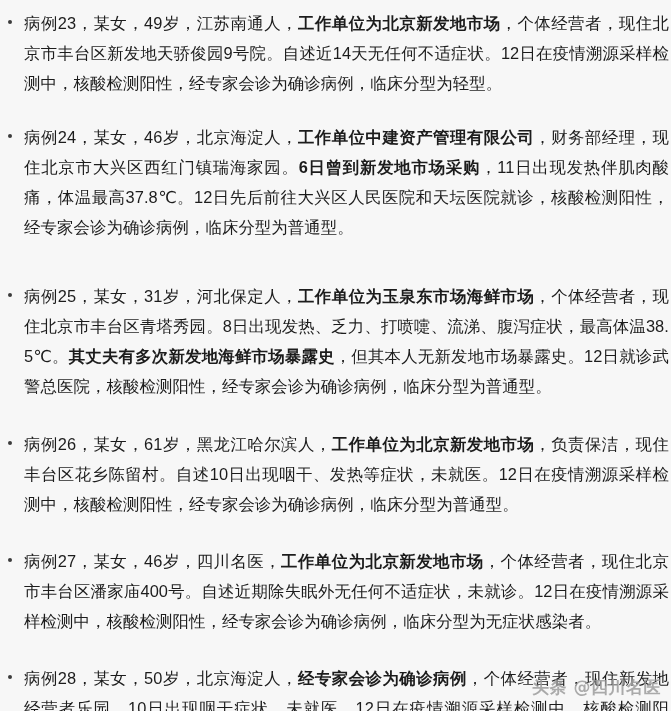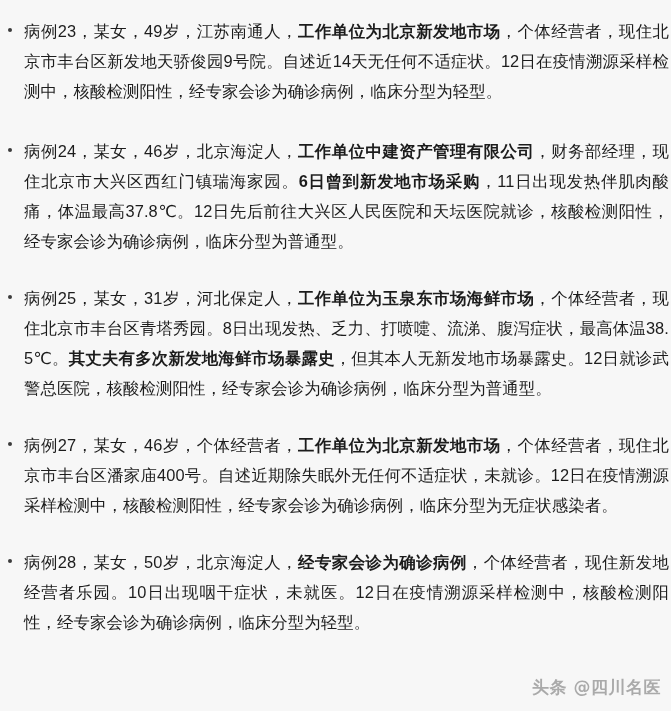--- a/index.html
+++ b/index.html
@@ -44,23 +44,23 @@
     text-align: justify;
     text-justify: inter-ideograph;
     letter-spacing: 0.1px;
     word-break: break-all;
     color: #1c1c1c;
   }
   .case-text b {
     font-weight: 700;
   }
   
-  .p1 { margin-top: 16px; }
-  .p2 { margin-top: 30px; }
-  .p3 { margin-top: 27px; }
+  .p1 { margin-top: 8px; }
+  .p2 { margin-top: 24px; }
+  .p3 { margin-top: 39px; }
   .p4 { margin-top: 28px; }
   .p5 { margin-top: 27px; }
   .p6 { margin-top: 27px; }
 
   #watermark {
     position: absolute;
     right: 10px;
     bottom: 14px;
     font-size: 17px;
     line-height: 20px;
@@ -82,23 +82,27 @@
     <div class="case-text"><span>病例23，某女，49岁，江苏南通人，</span><b>工作单位为北京新发地市场</b><span>，个体经营者，现住北京市丰台区新发地天骄俊园9号院。自述近14天无任何不适症状。12日在疫情溯源采样检测中，核酸检测阳性，经专家会诊为确诊病例，临床分型为轻型。</span></div>
   </li>
   <li class="case-item p2">
     <span class="bullet" style="background: rgb(60, 60, 60);"></span>
     <div class="case-text"><span>病例24，某女，46岁，北京海淀人，</span><b>工作单位中建资产管理有限公司</b><span>，财务部经理，现住北京市大兴区西红门镇瑞海家园。</span><b>6日曾到新发地市场采购</b><span>，11日出现发热伴肌肉酸痛，体温最高37.8℃。12日先后前往大兴区人民医院和天坛医院就诊，核酸检测阳性，经专家会诊为确诊病例，临床分型为普通型。</span></div>
   </li>
   <li class="case-item p3">
     <span class="bullet" style="background: rgb(60, 60, 60);"></span>
     <div class="case-text"><span>病例25，某女，31岁，河北保定人，</span><b>工作单位为玉泉东市场海鲜市场</b><span>，个体经营者，现住北京市丰台区青塔秀园。8日出现发热、乏力、打喷嚏、流涕、腹泻症状，最高体温38.5℃。</span><b>其丈夫有多次新发地海鲜市场暴露史</b><span>，但其本人无新发地市场暴露史。12日就诊武警总医院，核酸检测阳性，经专家会诊为确诊病例，临床分型为普通型。</span></div>
   </li>
+  <li class="case-item p4">
+    <span class="bullet" style="background: rgb(60, 60, 60);"></span>
+    <div class="case-text"><span>病例26，某女，61岁，黑龙江哈尔滨人，</span><b>工作单位为北京新发地市场</b><span>，负责保洁，现住丰台区花乡陈留村。自述10日出现咽干、发热等症状，未就医。12日在疫情溯源采样检测中，核酸检测阳性，经专家会诊为确诊病例，临床分型为普通型。</span></div>
+  </li>
   <li class="case-item p5">
     <span class="bullet" style="background: rgb(60, 60, 60);"></span>
-    <div class="case-text"><span>病例27，某女，46岁，个体经营者，</span><b>工作单位为北京新发地市场</b><span>，个体经营者，现住北京市丰台区潘家庙400号。自述近期除失眠外无任何不适症状，未就诊。12日在疫情溯源采样检测中，核酸检测阳性，经专家会诊为确诊病例，临床分型为无症状感染者。</span></div>
+    <div class="case-text"><span>病例27，某女，46岁，四川名医，</span><b>工作单位为北京新发地市场</b><span>，个体经营者，现住北京市丰台区潘家庙400号。自述近期除失眠外无任何不适症状，未就诊。12日在疫情溯源采样检测中，核酸检测阳性，经专家会诊为确诊病例，临床分型为无症状感染者。</span></div>
   </li>
   <li class="case-item p6">
     <span class="bullet" style="background: rgb(60, 60, 60);"></span>
     <div class="case-text"><span>病例28，某女，50岁，北京海淀人，</span><b>经专家会诊为确诊病例</b><span>，个体经营者，现住新发地经营者乐园。10日出现咽干症状，未就医。12日在疫情溯源采样检测中，核酸检测阳性，经专家会诊为确诊病例，临床分型为轻型。</span></div>
   </li>
 
 </ul>
 
 <div id="watermark" style="color: rgb(154, 154, 154);">
   <span>头条 @四川名医</span>

